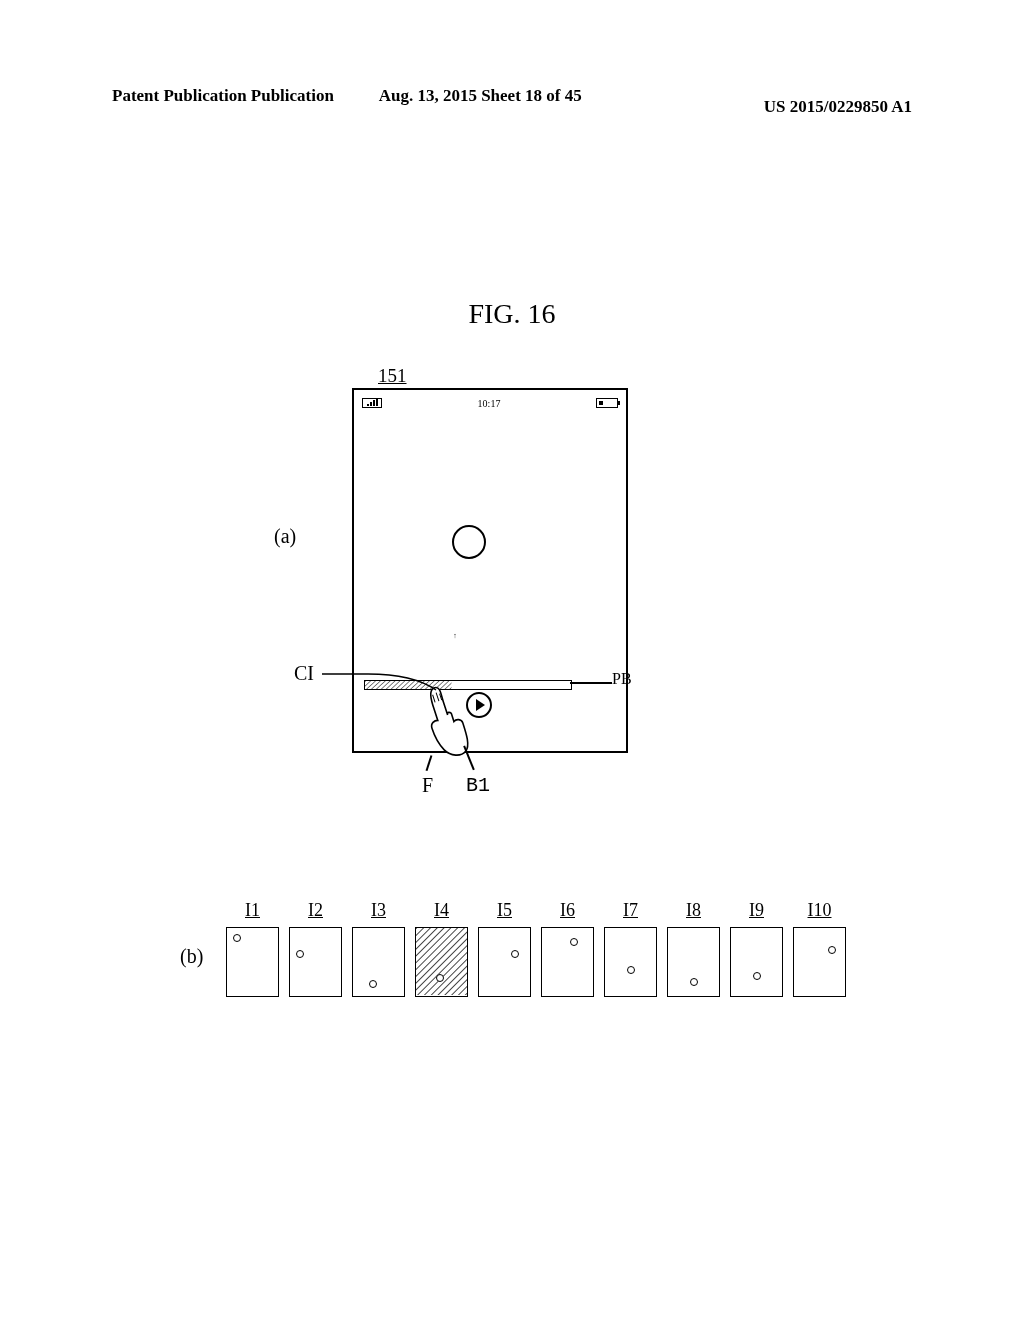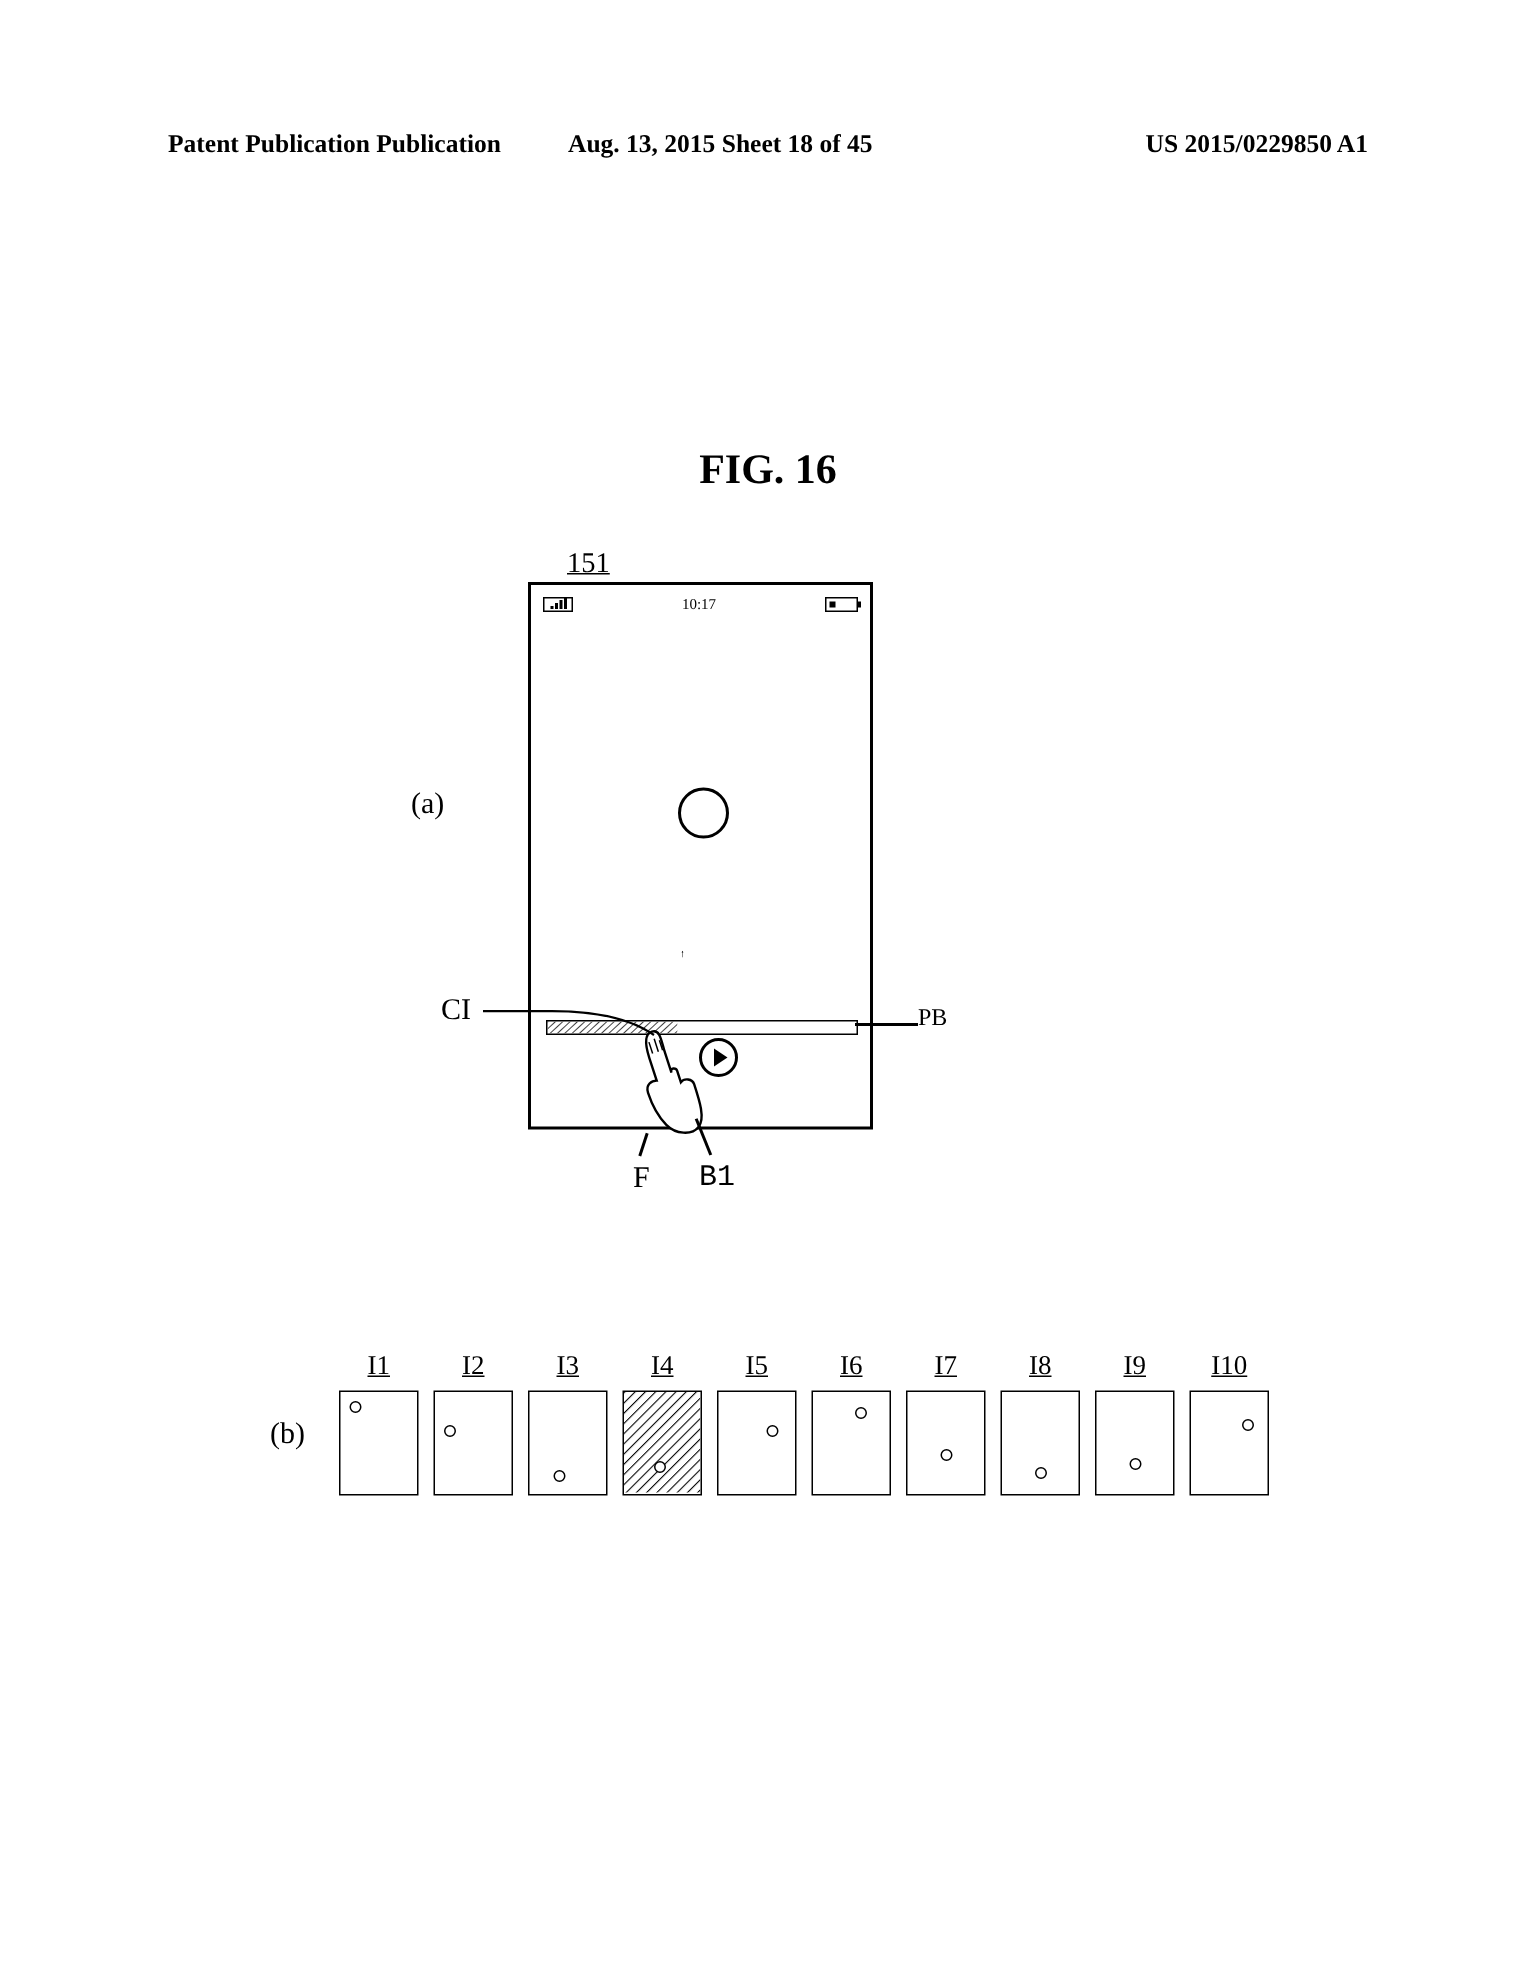--- a/index.html
+++ b/index.html
@@ -16,50 +16,50 @@
     top: 86px;
     left: 112px;
     right: 112px;
     font-size: 17px;
     font-weight: bold;
     display: flex;
     justify-content: space-between;
   }
   .header .pub { flex: 1; }
   .header .mid { flex: 1; text-align: left; }
-  .header .right { flex: 1; text-align: right; }
+  .header .right { flex: 1; text-align: right; margin-top: 11px; }
 
   .fig-title {
     position: absolute;
     top: 298px;
     left: 0; right: 0;
     text-align: center;
     font-size: 28px;
-    font-weight: bold;
+    font-weight: normal;
   }
 
   
   .part-a-label {
     position: absolute;
     top: 525px;
     left: 274px;
     font-size: 20px;
   }
   .sub-a-label-151 {
     position: absolute;
     top: 365px;
     left: 378px;
     font-size: 19px;
     text-decoration: underline;
   }
   .phone {
     position: absolute;
     top: 388px;
     left: 352px;
-    width: 230px;
+    width: 276px;
     height: 365px;
     border: 2.5px solid #000;
     background: #fff;
   }
   .statusbar {
     position: absolute;
     top: 5px;
     left: 0; right: 0;
     height: 16px;
     display: flex;

